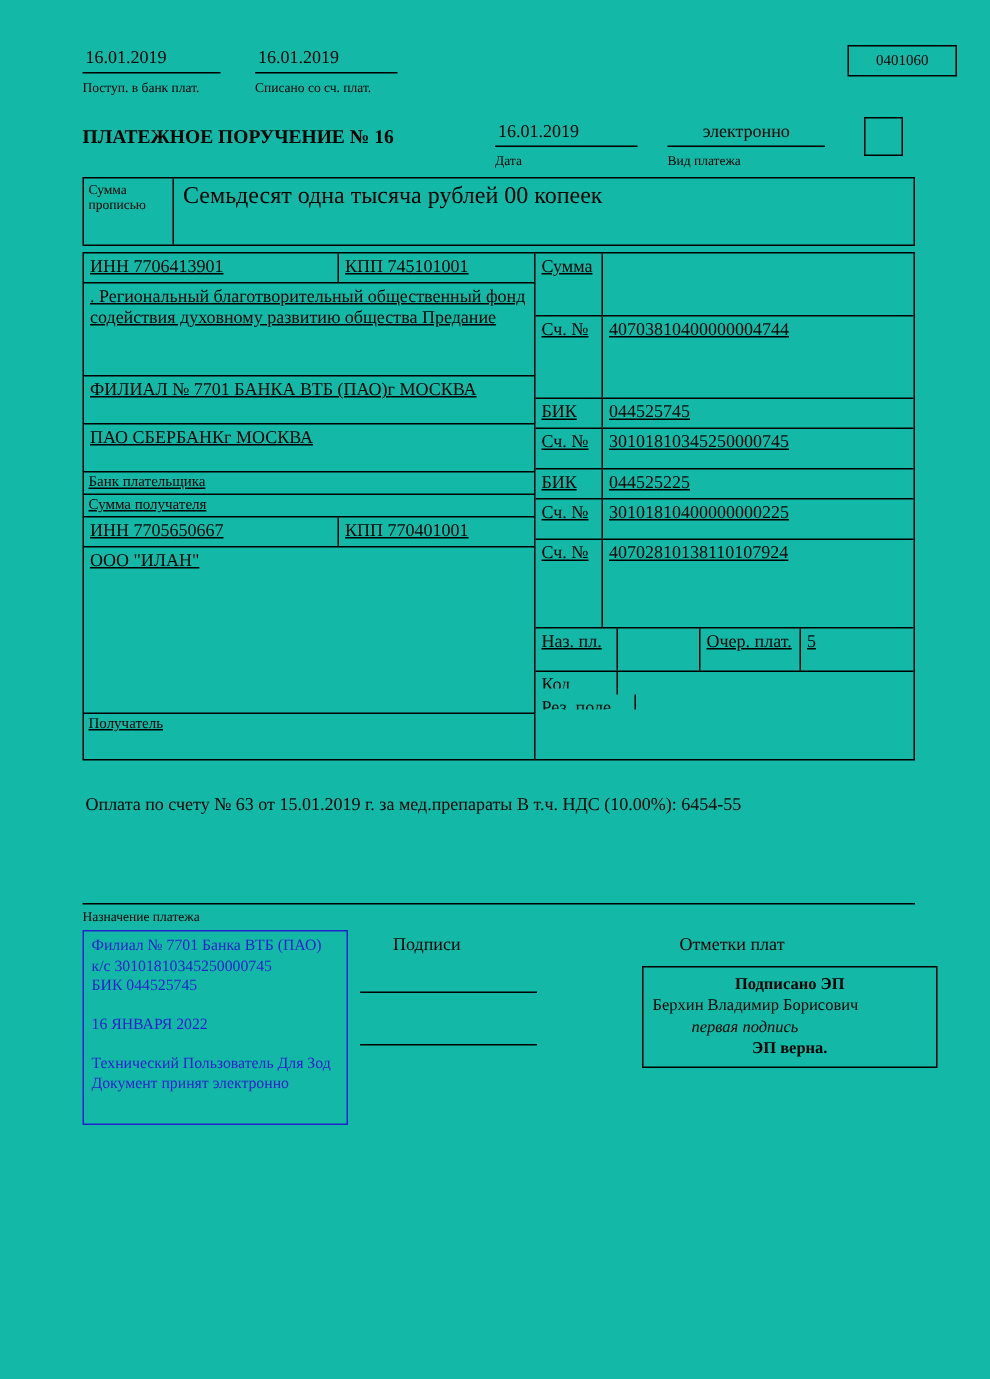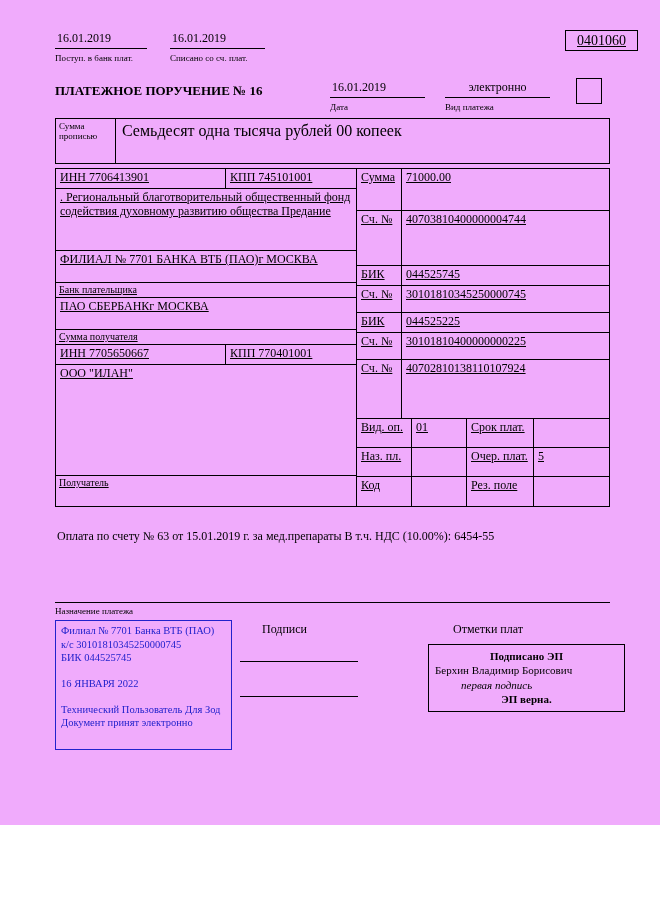--- a/index.html
+++ b/index.html
@@ -1,25 +1,25 @@
 <!DOCTYPE html>
 <html><head>
 <meta charset="utf-8">
 <style>
   * { margin:0; padding:0; box-sizing:border-box; }
   html,body { background:#ffffff; }
   .page {
-    position:relative; width:660px; height:825px; background:#f0abfc;
+    position:relative; width:660px; height:919px; background:#14b8a6;
     font-family:"Liberation Serif", serif; font-size:12px; color:#000; overflow:hidden;
   }
   .abs { position:absolute; }
   .b { font-weight:bold; }
   .i { font-style:italic; }
   .s9 { font-size:9px; }
-  .s11 { font-size:14px;text-decoration:underline; }
+  .s11 { font-size:10px; }
   .ctr { text-align:center; }
   .uline { border-bottom:1px solid #000; padding:0 2px 2px 2px; }
   .bx { border:1px solid #000; }
 
   .reqtable { display:flex; border:1px solid #000; }
   .tcol { display:flex; flex-direction:column; height:100%; }
   .tcol.rightcol { border-left:1px solid #000; }
   .trow { display:flex; border-bottom:1px solid #000; width:100%;text-decoration:underline; }
   .trow.nb { border-bottom:none; }
   .cell { padding:2px 4px; line-height:1.14; overflow:hidden; }
@@ -77,45 +77,44 @@
       <div class="trow" style="height:20px;">
         <div class="cell br" style="width:170px;">ИНН 7706413901</div>
         <div class="cell fl">КПП 745101001</div>
       </div>
       <div class="trow" style="height:62px;">
         <div class="cell fl">. Региональный благотворительный общественный фонд содействия духовному развитию общества Предание</div>
       </div>
       <div class="trow" style="height:32px;">
         <div class="cell fl">ФИЛИАЛ № 7701 БАНКА ВТБ (ПАО)г МОСКВА</div>
       </div>
+      <div class="trow" style="height:32px;">
+        <div class="cell fl">ПАО СБЕРБАНКг МОСКВА</div>
+      </div>
       <div class="trow lblrow" style="height:15px;">
         <div class="cell fl">Банк плательщика</div>
-      </div>
-      <div class="trow" style="height:32px;">
-        <div class="cell fl">ПАО СБЕРБАНКг МОСКВА</div>
       </div>
       <div class="trow lblrow" style="height:15px;">
         <div class="cell fl">Сумма получателя</div>
       </div>
       <div class="trow" style="height:20px;">
         <div class="cell br" style="width:170px;">ИНН 7705650667</div>
         <div class="cell fl">КПП 770401001</div>
       </div>
       <div class="trow" style="height:111px;">
         <div class="cell fl">ООО "ИЛАН"</div>
       </div>
       <div class="trow nb lblrow" style="height:15px;">
         <div class="cell fl">Получатель</div>
       </div>
     </div>
 
     <div class="tcol rightcol" style="width:253px;">
       <div class="trow" style="height:42px;">
         <div class="cell br" style="width:45px;">Сумма</div>
-        <div class="cell fl">71000.00</div>
       </div>
       <div class="trow" style="height:55px;">
         <div class="cell br" style="width:45px;">Сч. №</div>
         <div class="cell fl">40703810400000004744</div>
       </div>
       <div class="trow" style="height:20px;">
         <div class="cell br" style="width:45px;">БИК</div>
         <div class="cell fl">044525745</div>
       </div>
       <div class="trow" style="height:27px;">
@@ -128,32 +127,26 @@
       </div>
       <div class="trow" style="height:27px;">
         <div class="cell br" style="width:45px;">Сч. №</div>
         <div class="cell fl">30101810400000000225</div>
       </div>
       <div class="trow" style="height:59px;">
         <div class="cell br" style="width:45px;">Сч. №</div>
         <div class="cell fl">40702810138110107924</div>
       </div>
       <div class="trow" style="height:29px;">
-        <div class="cell br" style="width:55px;">Вид. оп.</div>
-        <div class="cell br" style="width:55px;">01</div>
-        <div class="cell br" style="width:67px;">Срок плат.</div>
-        <div class="cell fl"></div>
-      </div>
-      <div class="trow" style="height:29px;">
         <div class="cell br" style="width:55px;">Наз. пл.</div>
         <div class="cell br" style="width:55px;"></div>
         <div class="cell br" style="width:67px;">Очер. плат.</div>
         <div class="cell fl">5</div>
       </div>
-      <div class="trow nb" style="height:29px;">
+      <div class="trow nb" style="height:29px;flex-direction:column;">
         <div class="cell br" style="width:55px;">Код</div>
         <div class="cell br" style="width:55px;"></div>
         <div class="cell br" style="width:67px;">Рез. поле</div>
         <div class="cell fl"></div>
       </div>
     </div>
   </div>
 
   <div class="abs" style="left:55px; top:507px; width:555px; height:96px; border-bottom:1px solid #000;">
     <div style="padding:22px 2px 0 2px;">Оплата по счету № 63 от 15.01.2019 г. за мед.препараты В т.ч. НДС (10.00%): 6454-55</div>

